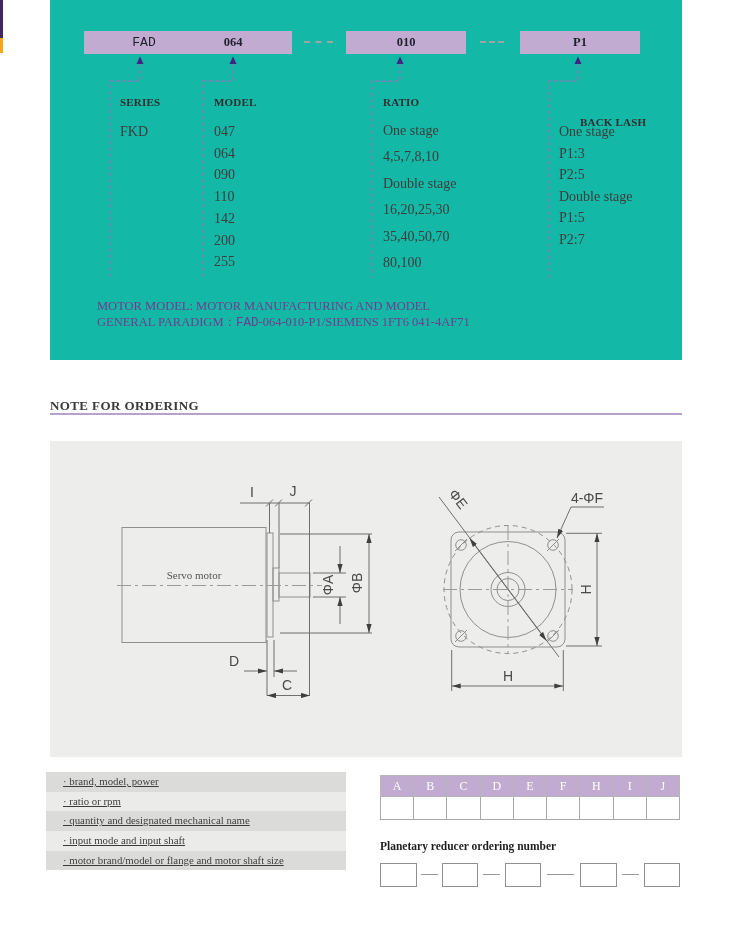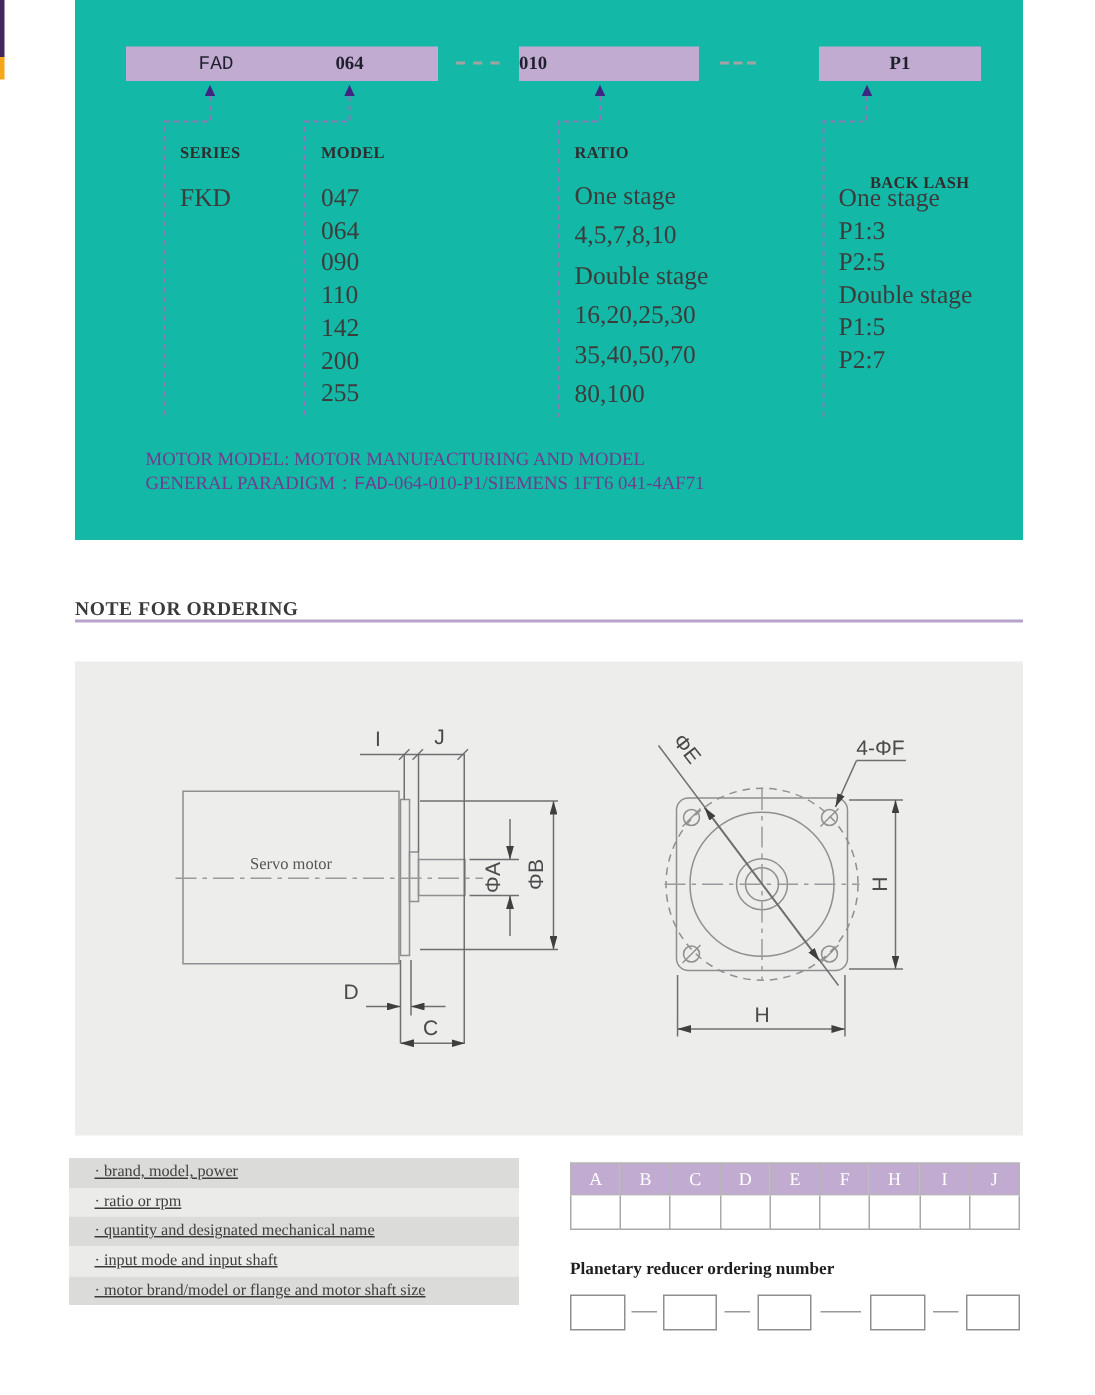--- a/index.html
+++ b/index.html
@@ -10,29 +10,29 @@
   .edge-purple{position:absolute;left:0;top:0;width:3px;height:38px;background:#43265e;}
   .edge-orange{position:absolute;left:0;top:38px;width:3px;height:15px;background:#f7a619;}
 
   
   .top-panel{position:absolute;left:50px;top:0;width:632px;height:360px;background:#14b8a6;}
   .conn-svg{position:absolute;left:0;top:0;width:632px;height:360px;}
   .code-box{position:absolute;top:31px;height:23px;background:#c2abd1;
             font-weight:bold;font-size:12.5px;color:#1f1f2e;}
   .code-box .cv{position:absolute;top:0;height:23px;line-height:23px;text-align:center;}
   .box1{left:34px;width:208px;}
-  .box2{left:296px;width:120px;text-align:left;line-height:23px;}
-  .box3{left:496px;width:108px;text-align:center;line-height:23px;}
+  .box2{left:296px;width:120px;text-align:center;line-height:23px;}
+  .box3{left:470px;width:120px;text-align:center;line-height:23px;}
   .fad-font{font-family:"Liberation Mono",monospace;font-weight:normal;font-size:13px;}
   .code-dash{position:absolute;top:41px;height:0;border-top:2px dashed #a3a3a3;}
   .cd1{left:254px;width:29px;}
   .cd2{left:430px;width:24px;}
 
   .col-title{position:absolute;top:96px;font-size:11px;font-weight:bold;color:#2e2e2e;letter-spacing:.2px;white-space:nowrap;}
-  .col-items{position:absolute;font-size:17px;color:#3c3c3c;white-space:nowrap;}
+  .col-items{position:absolute;font-size:14px;color:#3c3c3c;white-space:nowrap;}
 
   .motor-note{position:absolute;left:47px;top:299px;font-size:12.5px;line-height:15.5px;
               color:#723b8d;white-space:nowrap;}
 
   
   .note-heading{position:absolute;left:50px;top:398px;font-size:13px;font-weight:bold;
                 color:#3a3a3a;letter-spacing:.4px;}
   .note-underline{position:absolute;left:50px;top:413px;width:632px;height:2px;background:#b6a2ca;}
 
   

